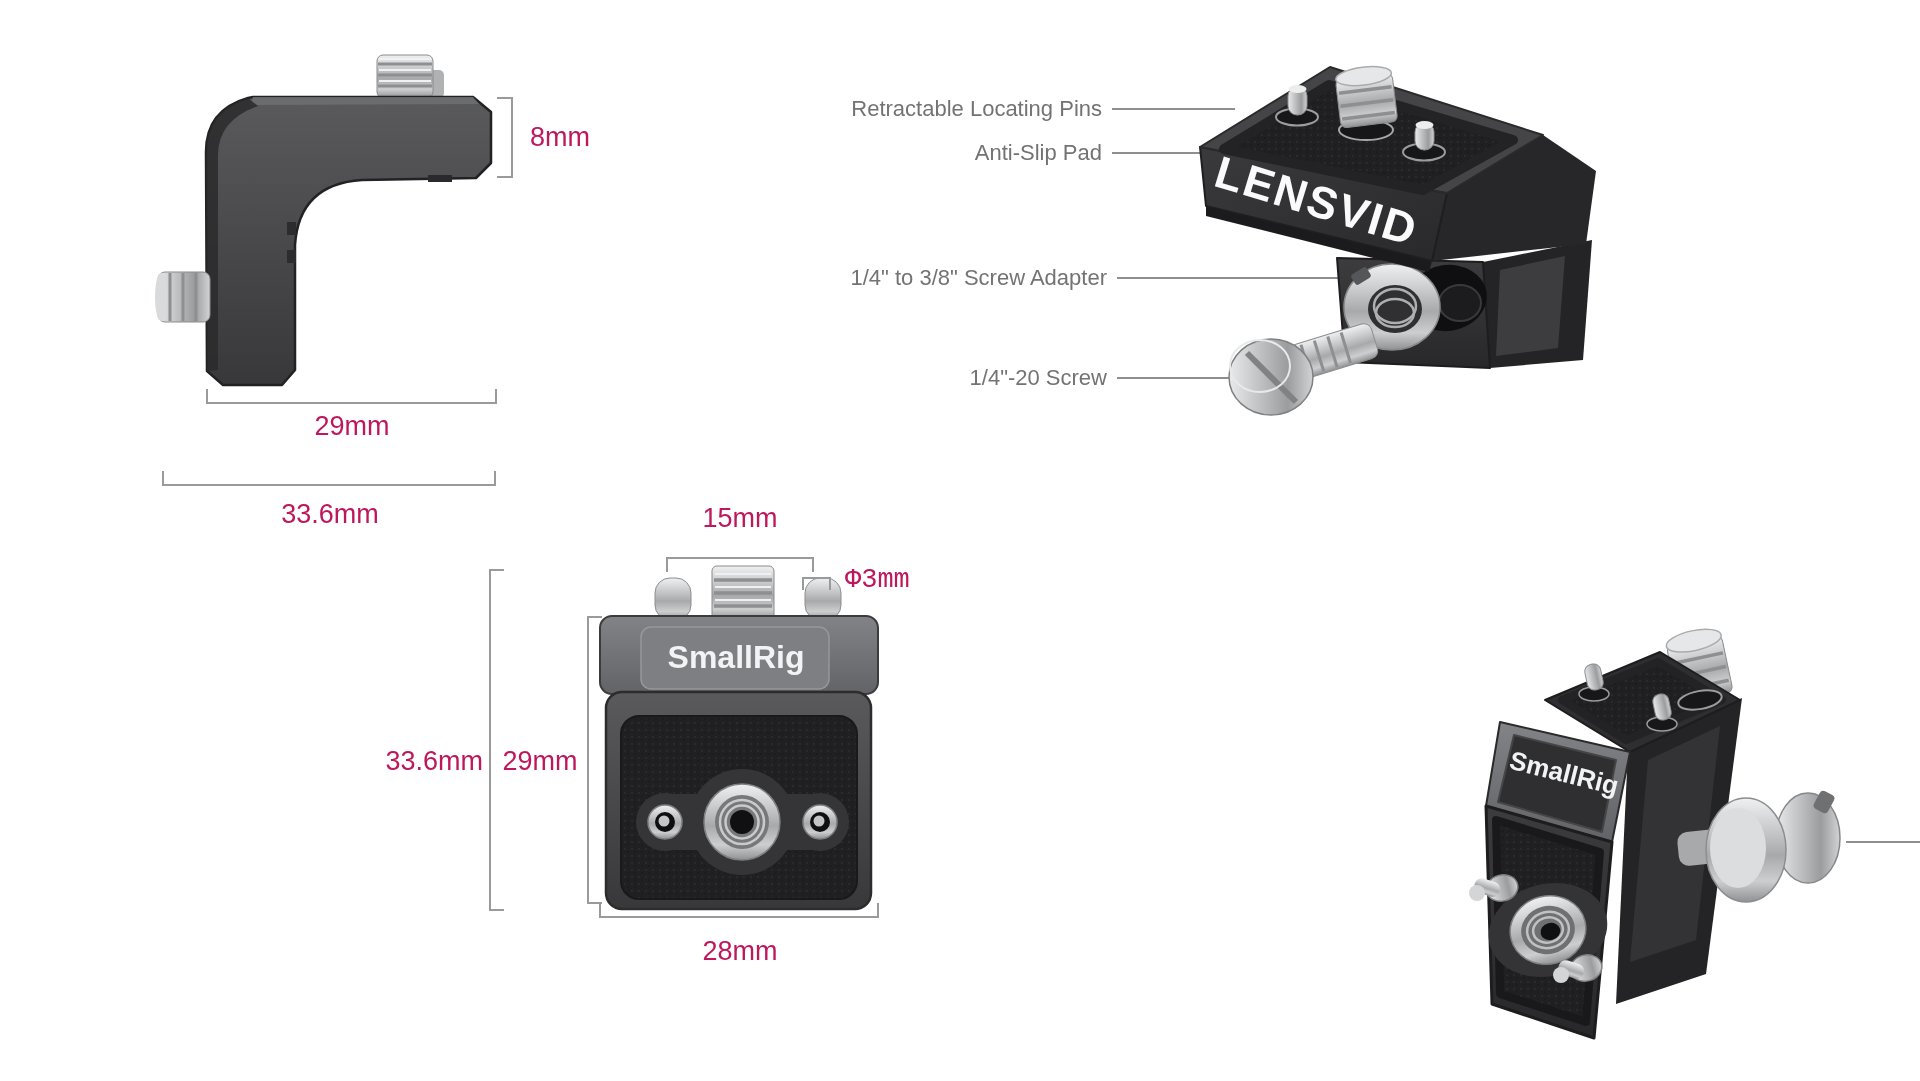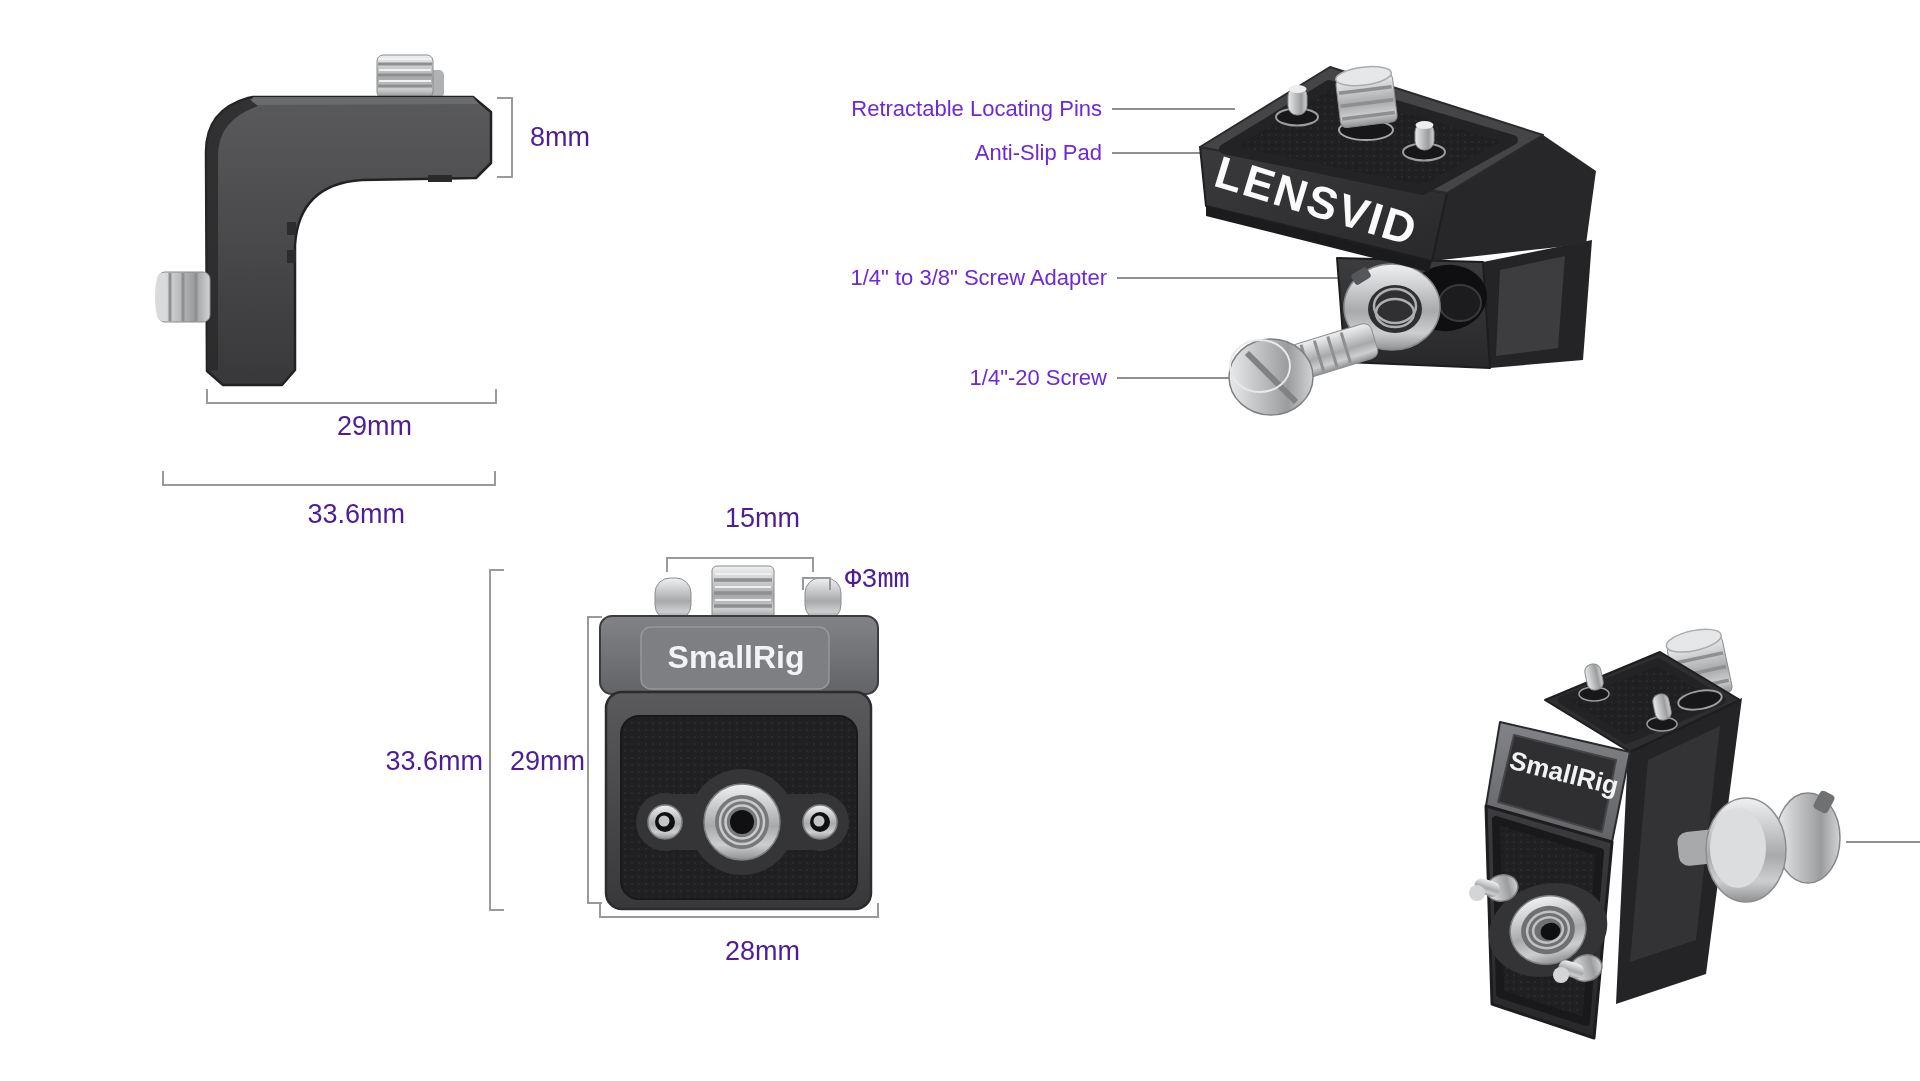--- a/index.html
+++ b/index.html
@@ -1,21 +1,21 @@
 <!DOCTYPE html>
 <html><head>
 <meta charset="utf-8">
 <style>
   html,body{margin:0;padding:0;background:#fff;}
   #stage{position:relative;width:1920px;height:1081px;background:#ffffff;overflow:hidden;
          font-family:"Liberation Sans",sans-serif;}
   #art{position:absolute;left:0;top:0;}
-  .dim{position:absolute;color:#4c1d95;font-size:27px;line-height:27px;white-space:nowrap;}
-  .dim.center{text-align:right;}
-  .callout{position:absolute;color:#6d28d9;font-size:22px;line-height:26px;white-space:nowrap;text-align:right;}
+  .dim{position:absolute;color:#be185d;font-size:27px;line-height:27px;white-space:nowrap;}
+  .dim.center{text-align:center;}
+  .callout{position:absolute;color:#737373;font-size:22px;line-height:26px;white-space:nowrap;text-align:right;}
   .logo-lensvid{position:absolute;left:1224px;top:146px;width:260px;color:#fafafa;
       font-size:45px;font-weight:800;letter-spacing:2px;transform:rotate(17deg);
       transform-origin:left top;font-family:"Liberation Sans",sans-serif;font-stretch:condensed;}
   .logo-smallrig-front{position:absolute;left:641px;top:639px;width:190px;text-align:center;
       color:#f2f3f4;font-size:32px;font-weight:bold;letter-spacing:0px;}
   .logo-smallrig-persp{position:absolute;left:1494px;top:758px;width:140px;text-align:center;
       color:#f2f3f4;font-size:26px;font-weight:bold;transform:rotate(14deg);}
 </style>
 </head>
 <body>

